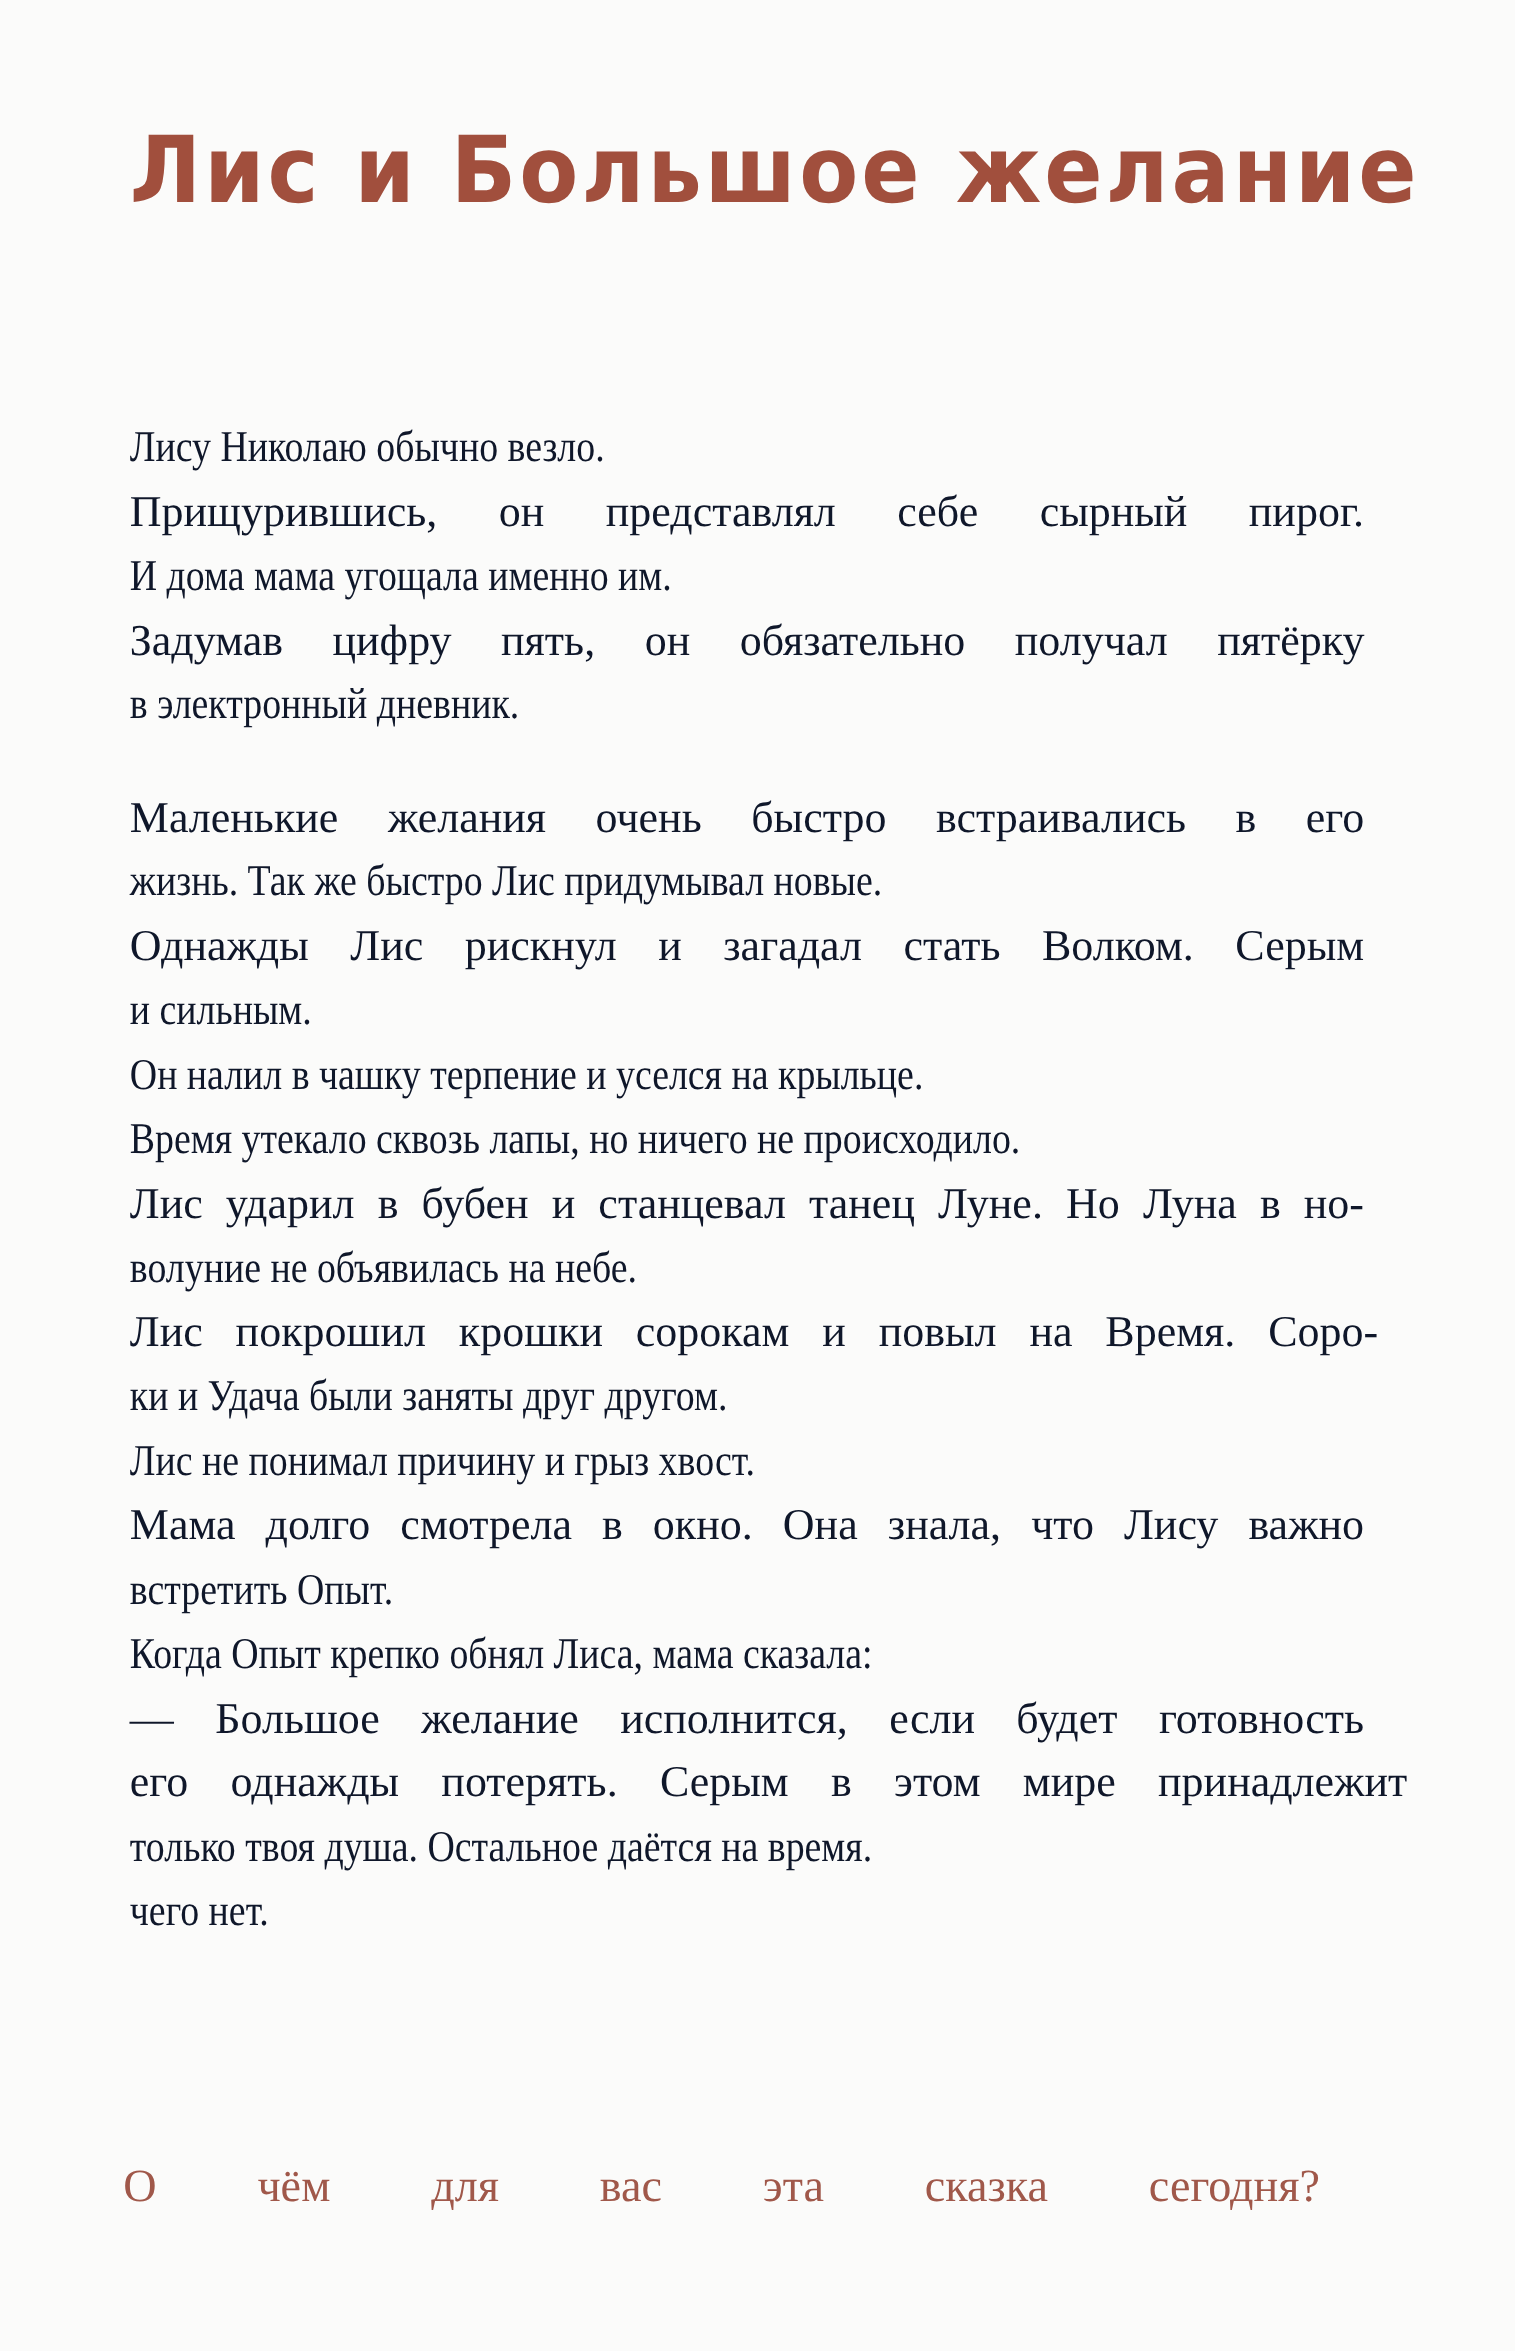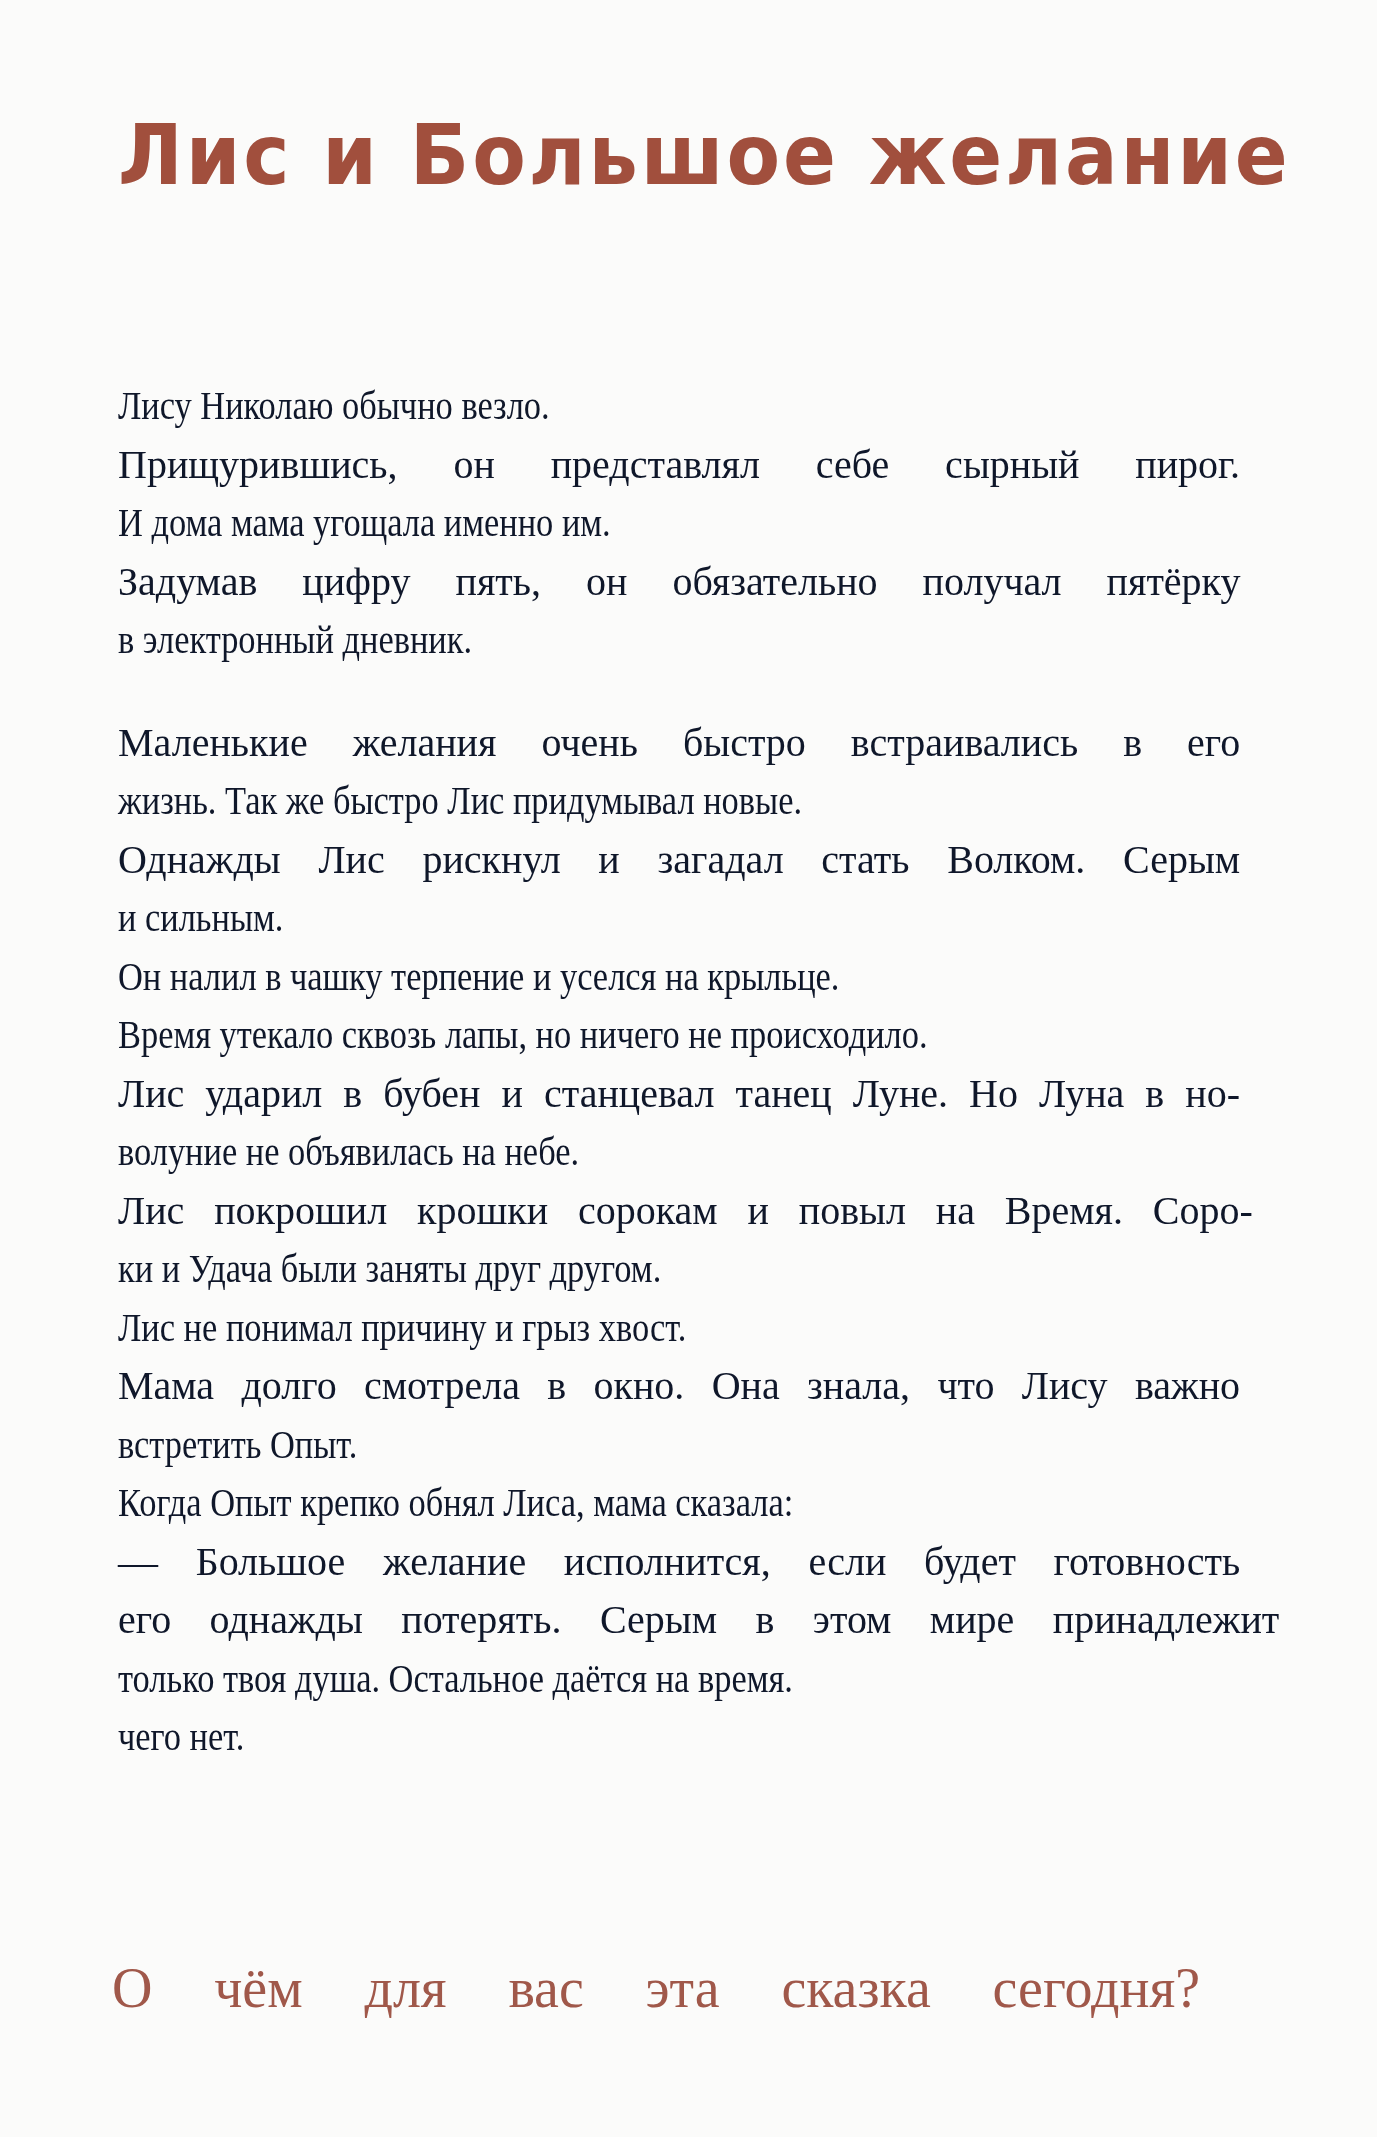--- a/index.html
+++ b/index.html
@@ -27,21 +27,21 @@
   }
   .line {
     display: block; height: 58.5px; white-space: nowrap;
     text-align: justify; text-align-last: justify;
     transform-origin: left center;
   }
   .line.last { text-align-last: left; }
   .question {
     position: absolute; left: 112px; top: 1958px; width: 1088px;
     font-family: "Liberation Serif", serif;
-    font-size: 56px; line-height: 60px;
+    font-size: 42px; line-height: 60px;
     color: #a0584a;
     text-align: justify; text-align-last: justify;
     white-space: nowrap;
   }
 </style>
 </head>
 <body>
 
 <div class="page">
   <h1 class="title" style="margin:0">Лис и Большое желание</h1>

